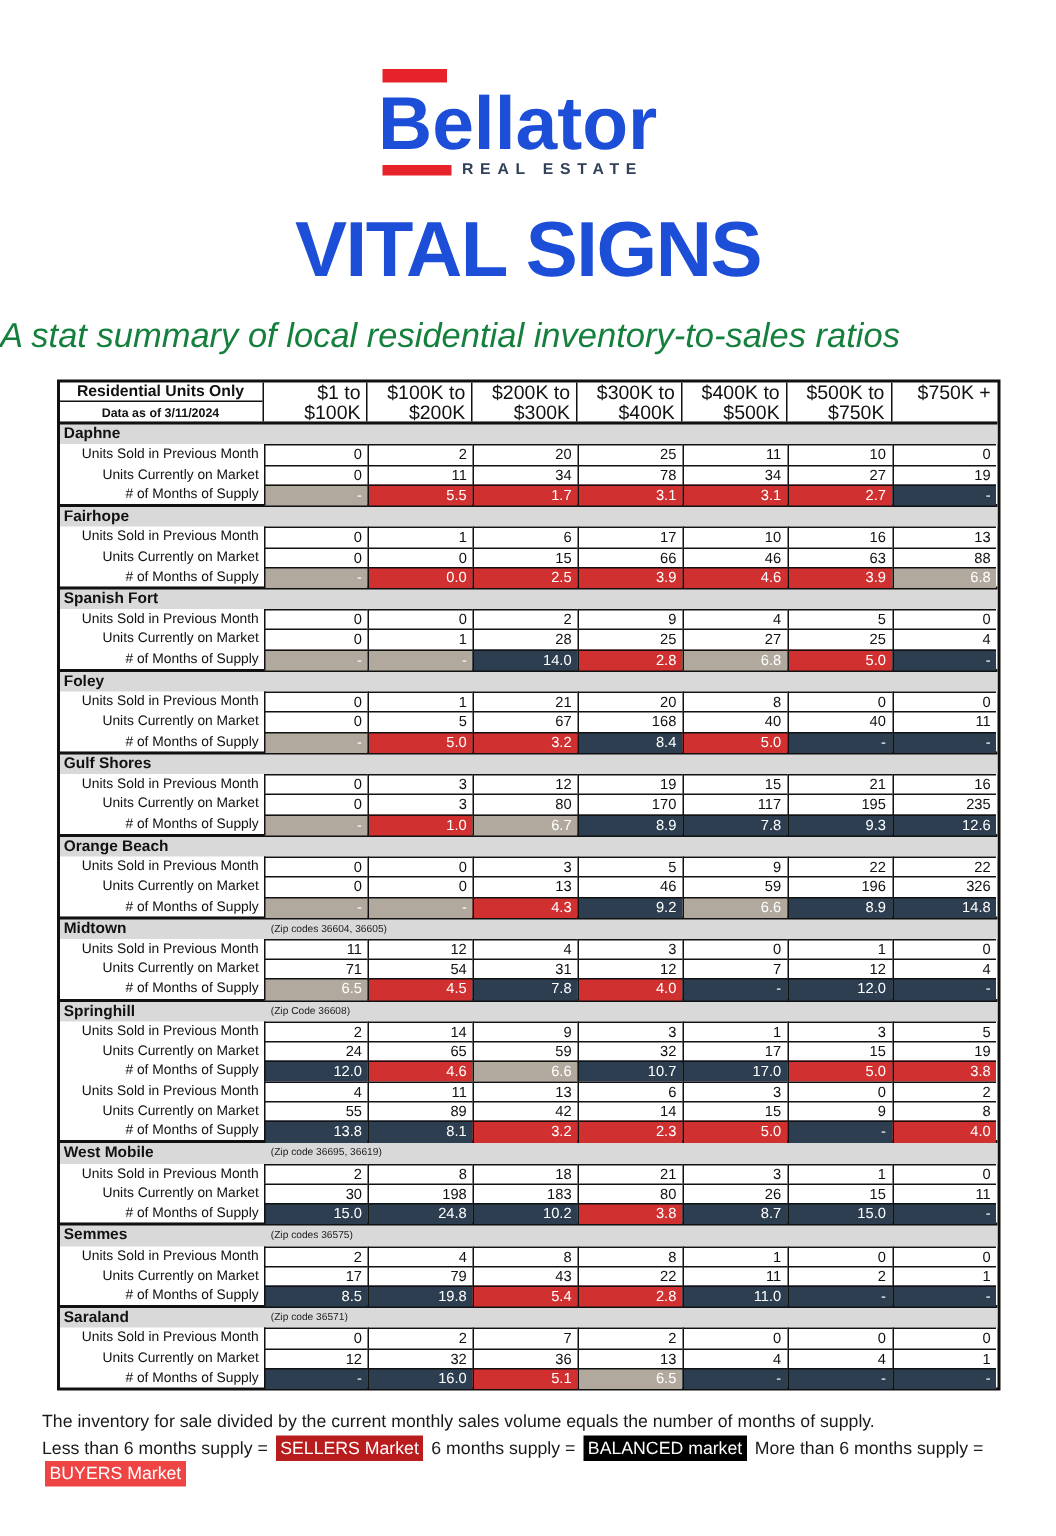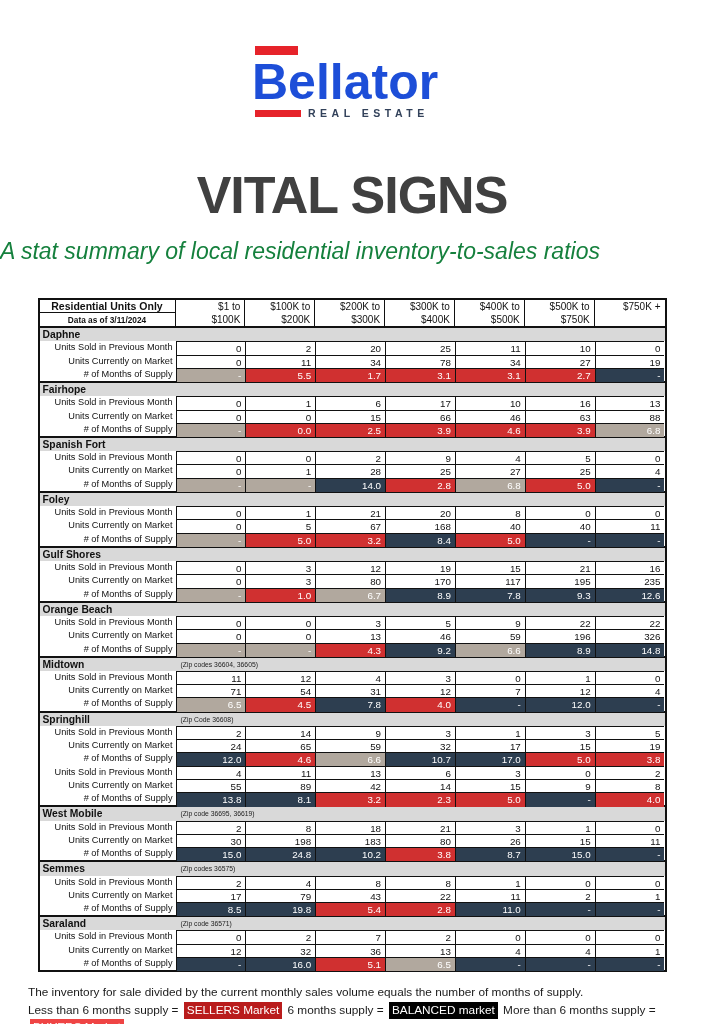--- a/index.html
+++ b/index.html
@@ -10,35 +10,35 @@
   
   .logo{width:200px;margin:46px auto 0;}
   .logo-bar-top{width:43px;height:9px;background:#e6232a;margin-left:3px;}
   .logo-brand{font-size:50px;font-weight:bold;color:#1d4ed8;line-height:1.0;letter-spacing:0px;margin-top:2px;}
   .logo-bottom{display:flex;align-items:center;margin-top:0px;}
   .logo-bar-bottom{width:46px;height:7px;background:#e6232a;margin-left:3px;}
   .logo-tagline{font-size:10.5px;font-weight:bold;color:#32415a;letter-spacing:4.5px;margin-left:7px;white-space:nowrap;}
   
   .title{
     text-align:center;font-size:52px;font-weight:bold;letter-spacing:-1px;
-    color:#404040;margin-top:50px;line-height:1;
+    color:#1d4ed8;margin-top:22px;line-height:1;
   }
   .subtitle{
     text-align:left;font-size:23px;font-style:italic;color:#15803d;
     margin-top:17px;letter-spacing:0px;
   }
   
-  .tbl{width:629px;margin:33px auto 0;border:2px solid #111;box-sizing:border-box;}
+  .tbl{width:629px;margin:16px auto 0;border:2px solid #111;box-sizing:border-box;}
   .thead-row{display:grid;grid-template-columns:136px repeat(7,1fr);}
   .corner{display:flex;flex-direction:column;border-right:1px solid #111;box-sizing:border-box;}
   .corner-title{font-weight:bold;font-size:10.5px;height:13px;line-height:13px;text-align:center;border-bottom:1px solid #111;box-sizing:border-box;}
   .corner-sub{font-weight:bold;font-size:8.3px;height:13px;line-height:14px;text-align:center;}
   .pcol{border-right:1px solid #111;box-sizing:border-box;text-align:right;padding:0 4px;}
   .pcol:last-child{border-right:none;}
-  .pline{font-size:10px;height:13px;line-height:13.5px;}
+  .pline{font-size:13px;height:13px;line-height:13.5px;}
   .area-header{border-top:2px solid #111;background:#d9d9d9;height:13.4px;display:flex;align-items:center;box-sizing:content-box;}
   .area-name{width:133px;font-weight:bold;font-size:10.3px;padding-left:3px;white-space:nowrap;}
   .area-zip{font-size:6.8px;padding-left:5px;color:#222;}
   .trow{display:grid;grid-template-columns:136px repeat(7,1fr);height:13.2px;}
   .rlabel{font-size:9.2px;text-align:right;padding-right:3px;line-height:13.8px;border-right:0;white-space:nowrap;overflow:hidden;}
   .tcell{
     font-size:9.8px;text-align:right;padding-right:4px;line-height:13.5px;
     border-left:1px solid #111;border-top:1px solid #111;box-sizing:border-box;background:#fff;
   }
   .c-sellers{background:#d03030;color:#fff;}

